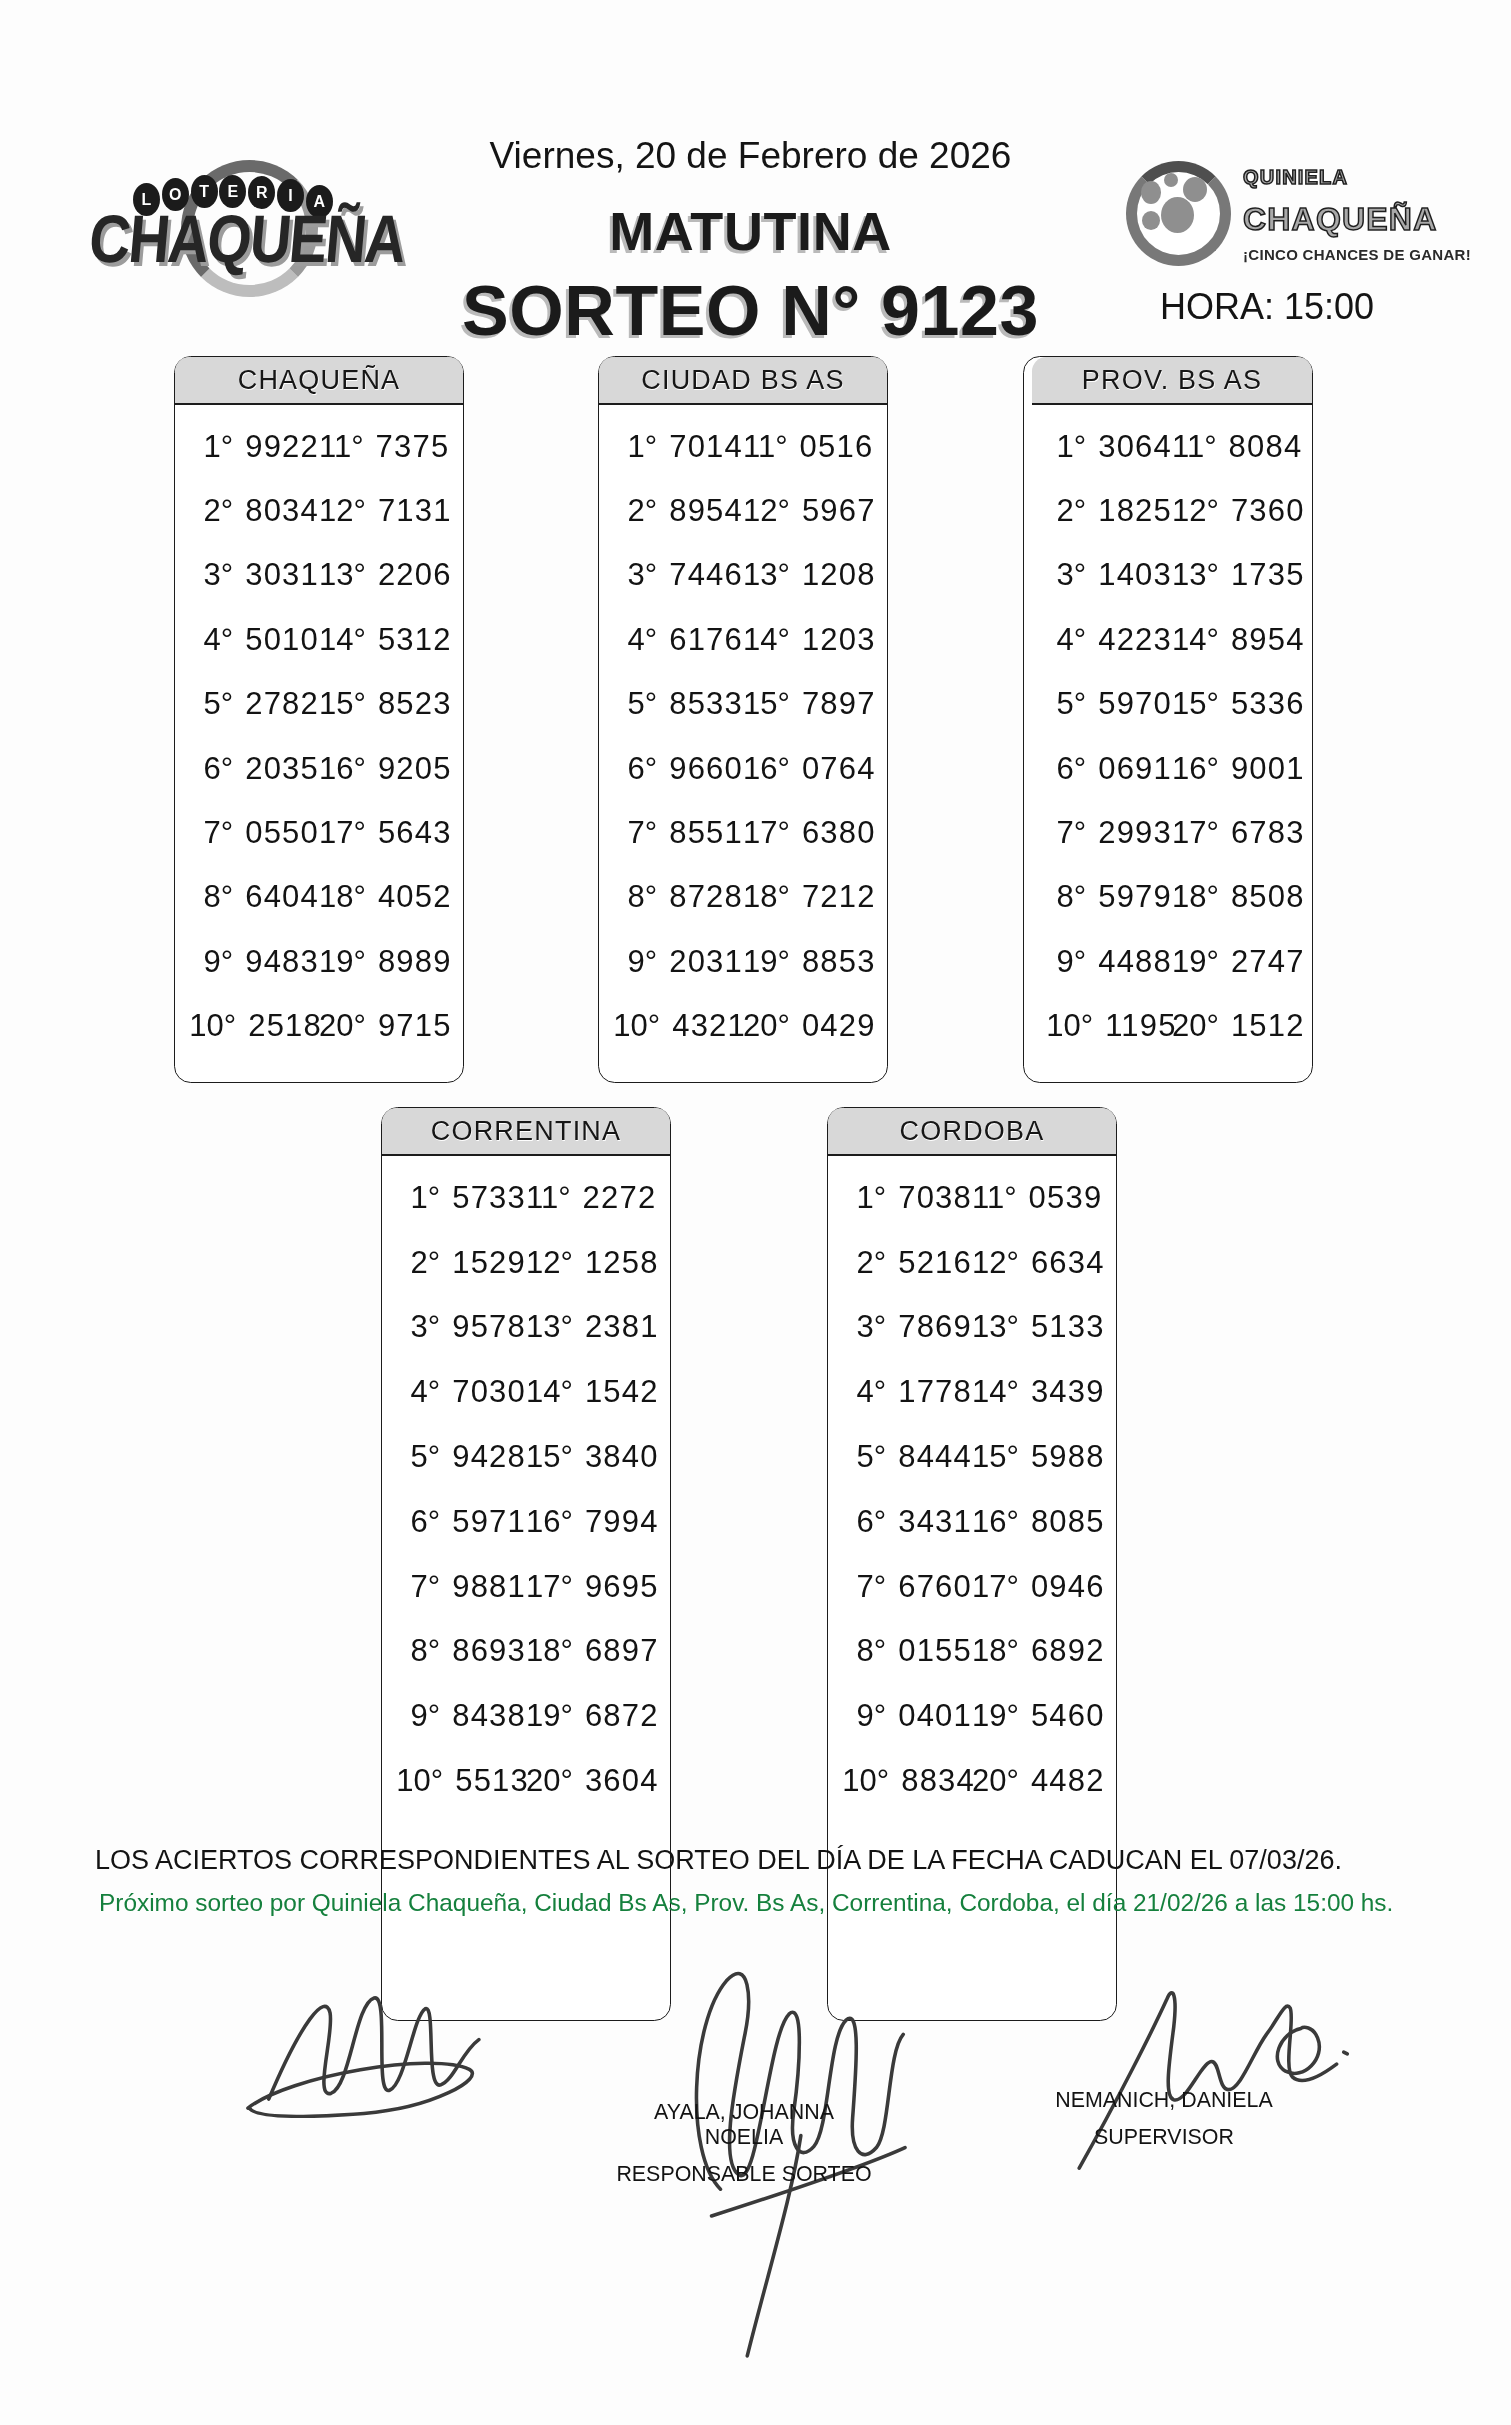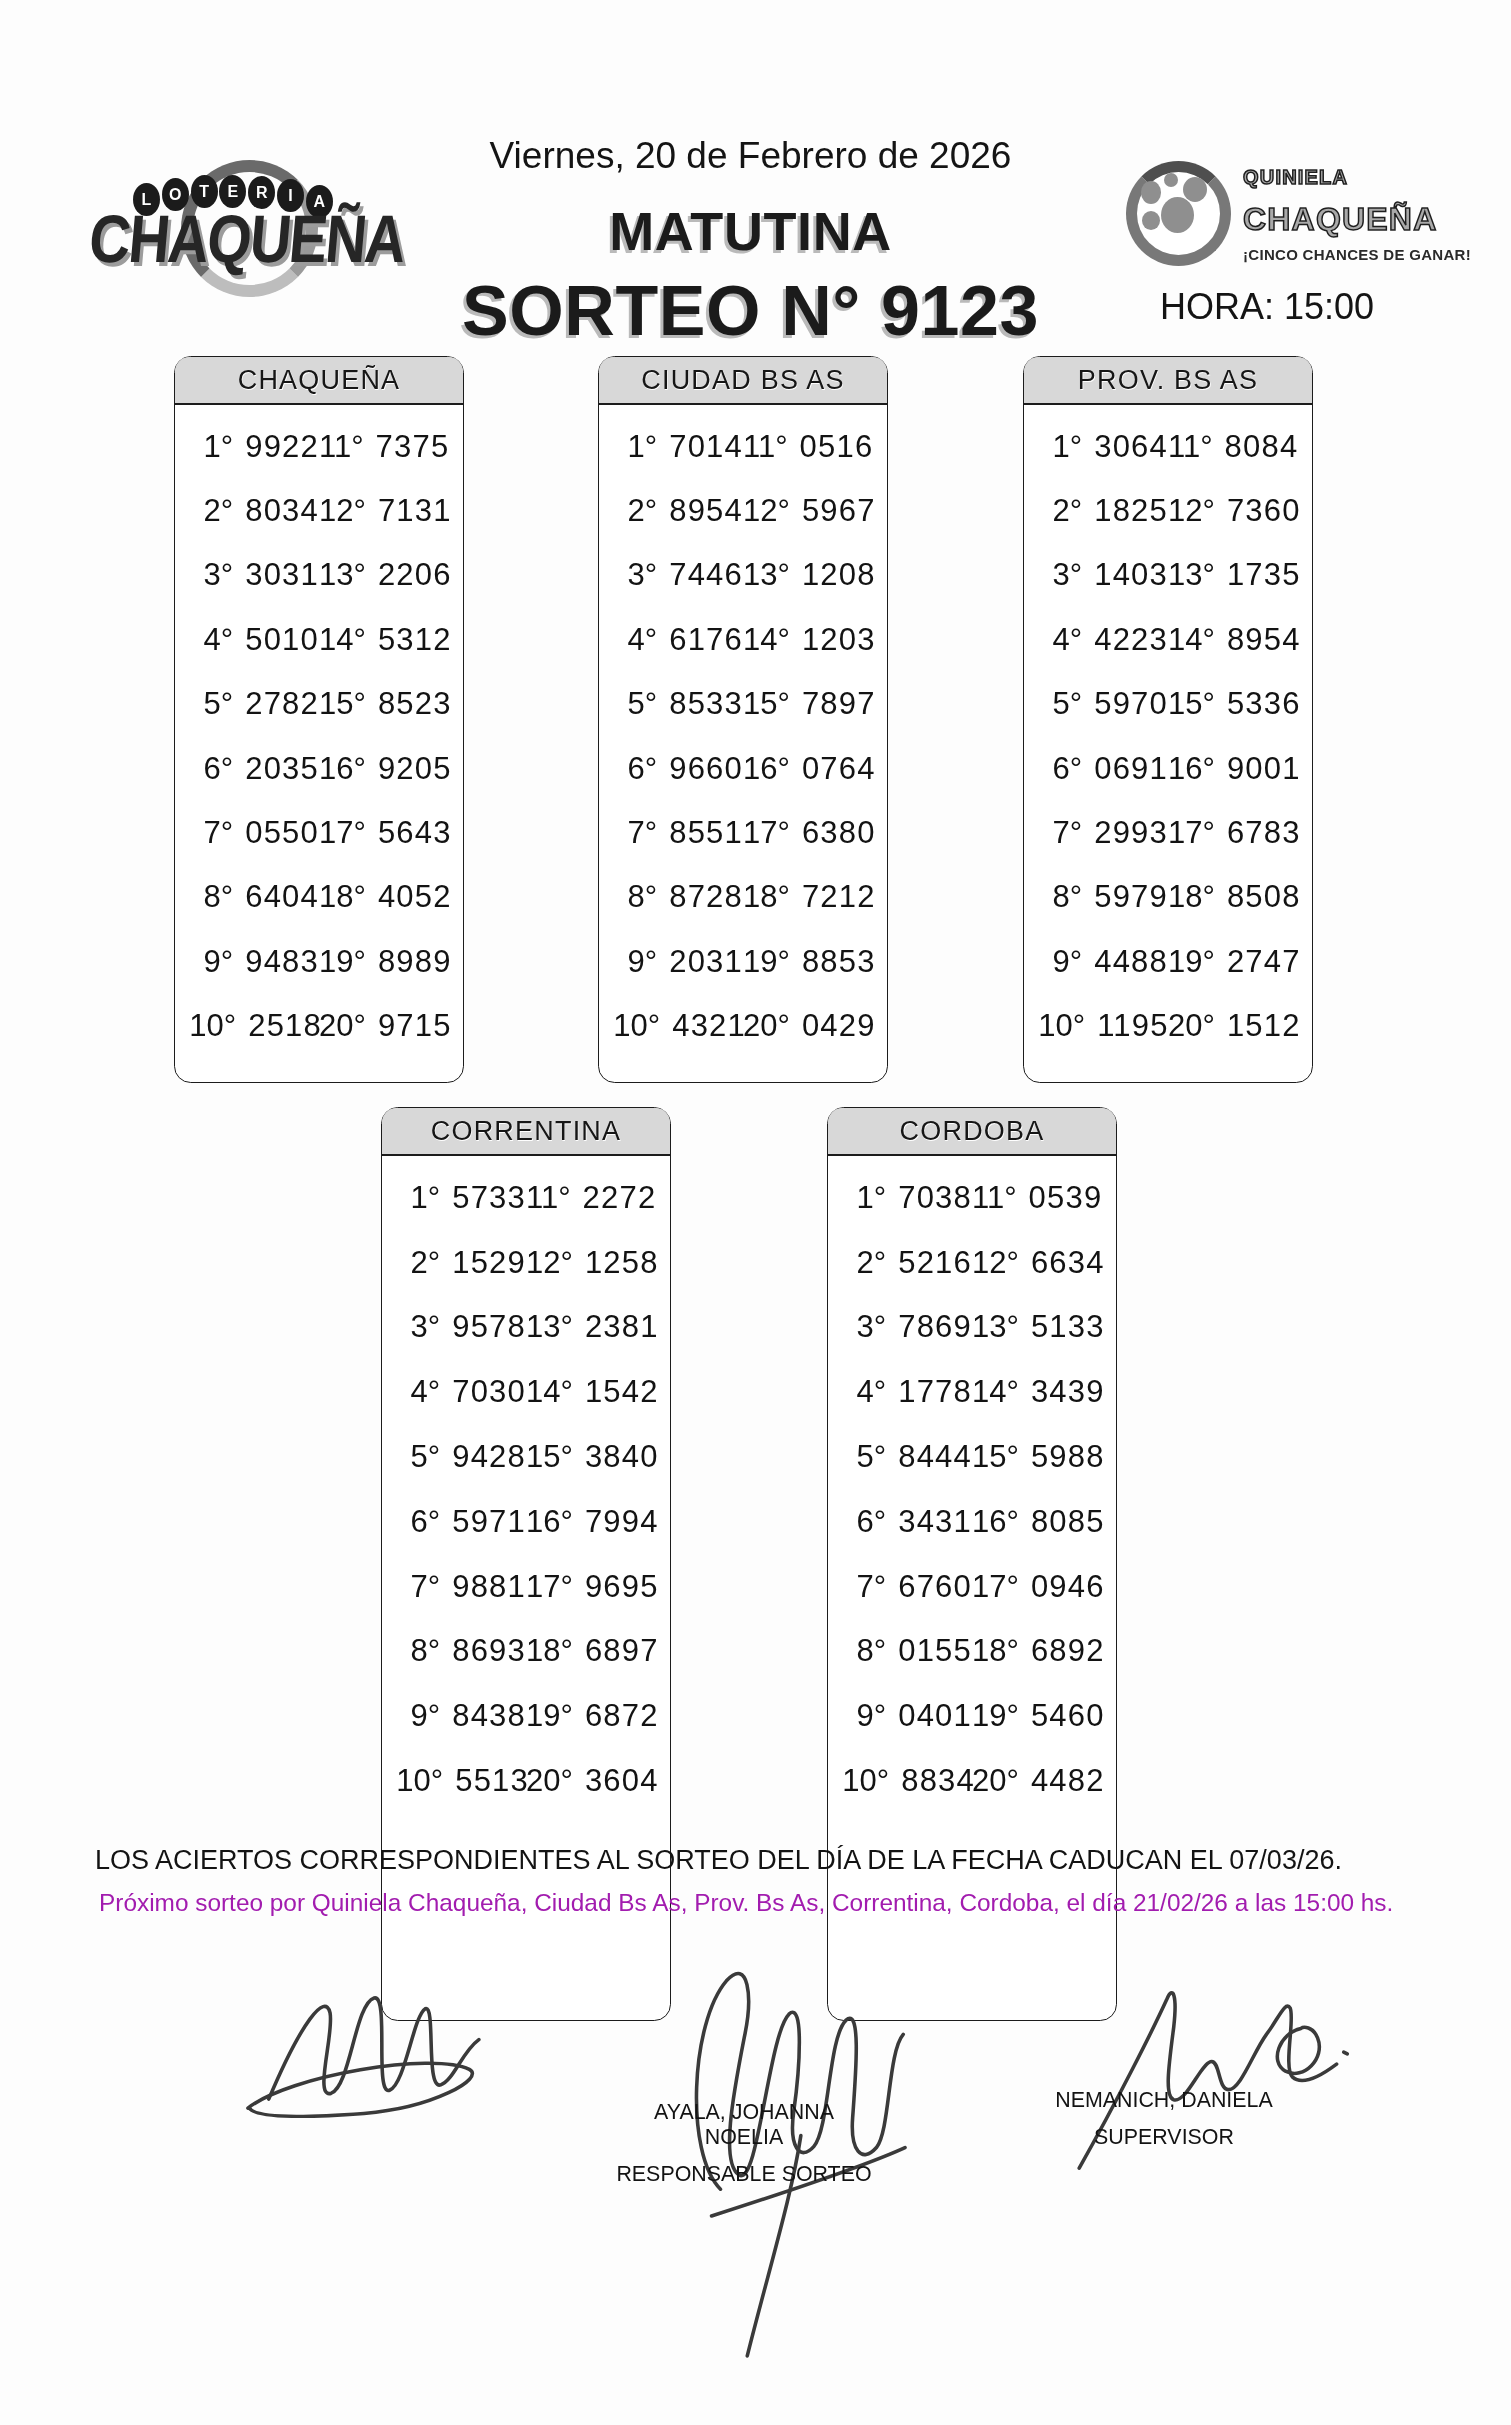--- a/index.html
+++ b/index.html
@@ -51,30 +51,30 @@
          background:#fff;box-sizing:border-box;}
   .panel-title{height:46px;background:#d8d8d8;border-bottom:2.4px solid #1c1c1c;
          border-radius:14.3px 14.3px 0 0;display:flex;align-items:center;justify-content:center;
          font-size:27px;letter-spacing:1.2px;color:#161616;text-shadow:0.6px 0.6px 0 #fff;}
   .panel-body{display:flex;flex-direction:column;justify-content:space-around;
          padding:9.5px 14.3px 15.5px;box-sizing:border-box;}
   .p-top{top:356px;height:727px;}
   .p-top .panel-body{height:669px;}
   .p-bot{top:1107px;height:914px;}
   .p-bot .panel-body{height:673px;}
-  #panel-0{left:174px;} #panel-1{left:598px;} #panel-2{left:1023px;}
+  #panel-0{left:174px;} #panel-1{left:598px;} #panel-2{left:1023px;padding-left:8px;}
   #panel-3{left:381px;} #panel-4{left:827px;}
   .row{display:flex;}
   .half{width:50%;display:flex;align-items:baseline;}
   .rank{width:62px;text-align:right;font-size:31px;color:#131313;}
   .num{margin-left:12px;font-size:31px;letter-spacing:1.2px;color:#131313;}
 
   
   .foot1{position:absolute;left:95px;top:1845px;font-size:27px;color:#131313;white-space:nowrap;}
-  .foot2{position:absolute;left:99px;top:1889px;font-size:24.4px;color:#a21caf;white-space:nowrap;}
+  .foot2{position:absolute;left:99px;top:1889px;font-size:24.4px;color:#15803d;white-space:nowrap;}
 
   
   .sig{position:absolute;text-align:center;}
   .sig .name{font-size:21.4px;color:#131313;}
   .sig .role{font-size:21.4px;color:#131313;margin-top:12px;}
   #sig-0{left:196px;top:2106px;width:256px;}
   #sig-1{left:613px;top:2100px;width:262px;}
   #sig-2{left:1036px;top:2088px;width:256px;}
   .sigstroke{position:absolute;pointer-events:none;}
   #stroke-0{left:236px;top:1980px;width:250px;height:149px;}

